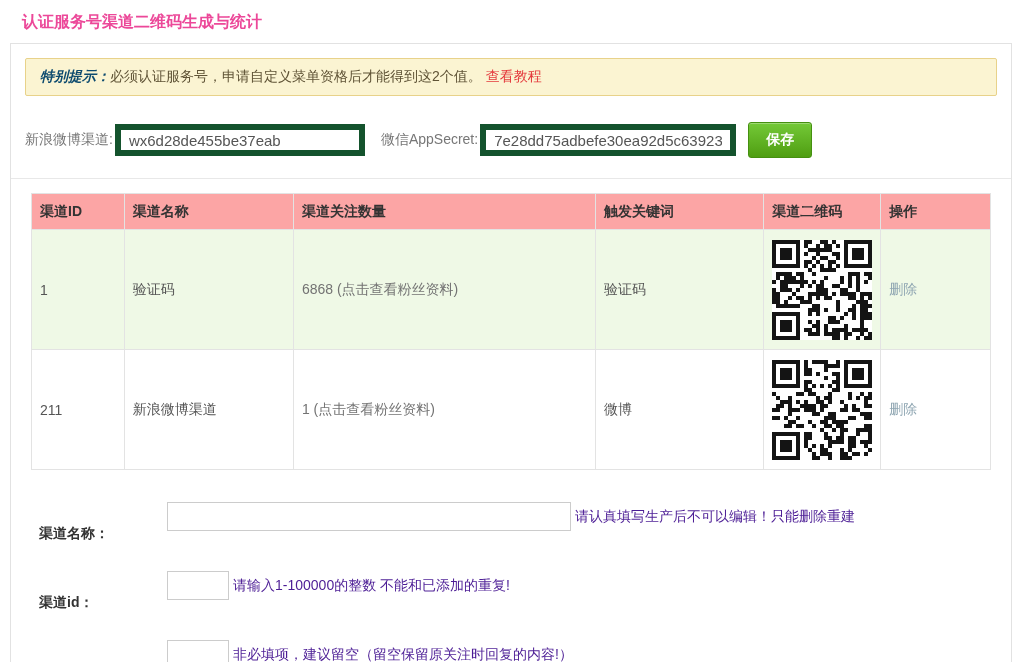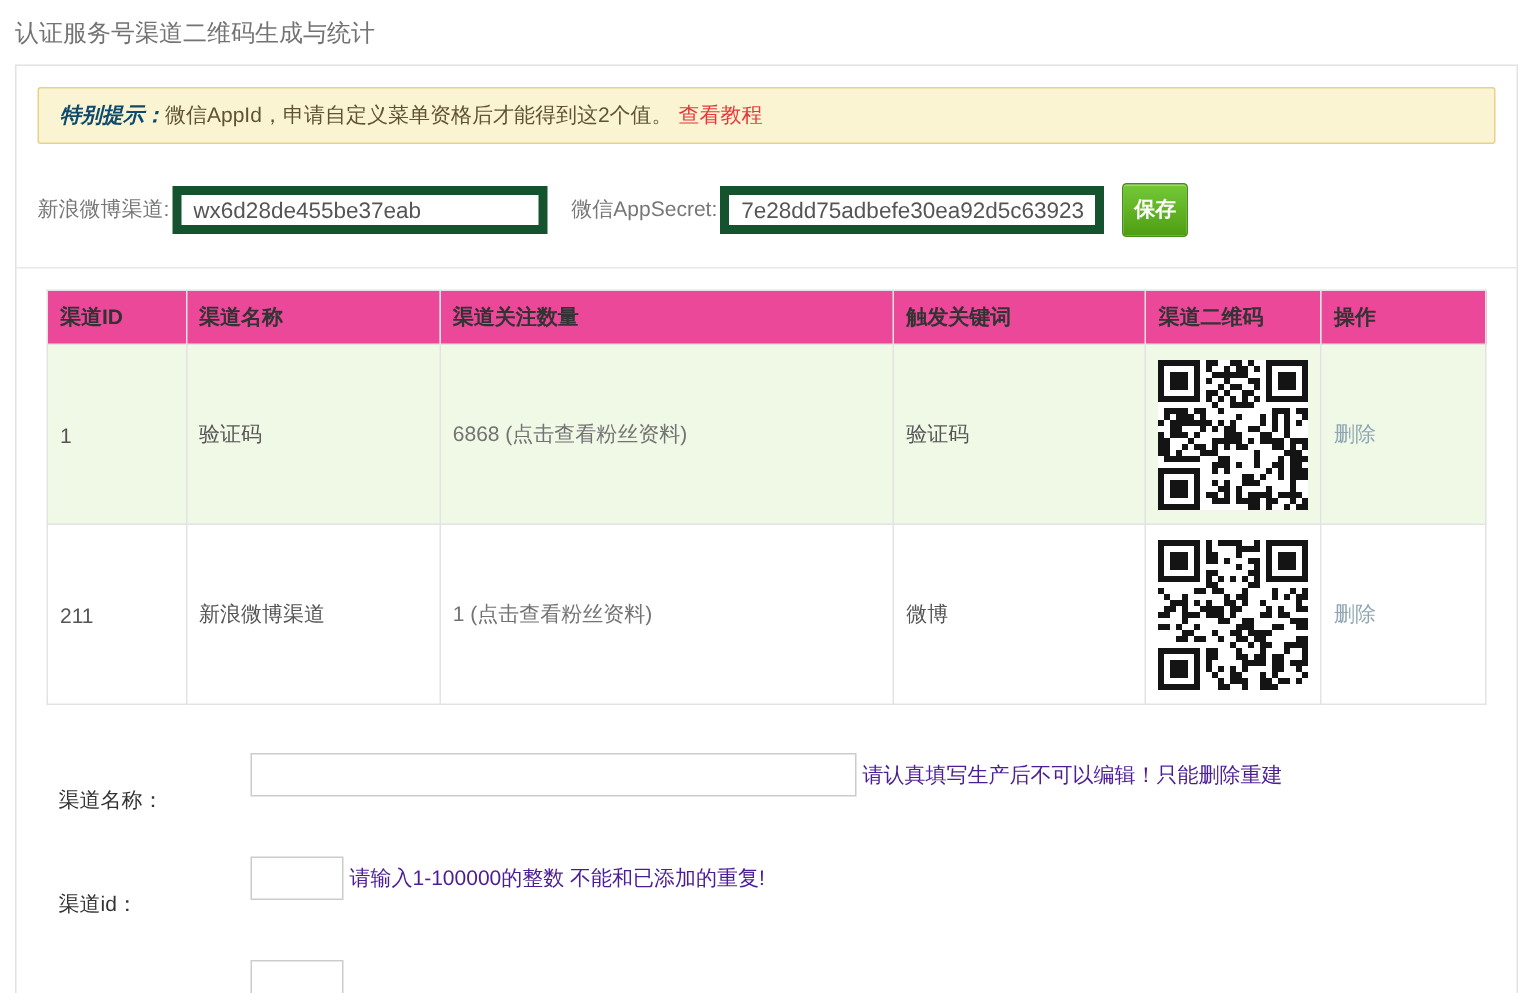--- a/index.html
+++ b/index.html
@@ -4,22 +4,22 @@
 <style>
   * { box-sizing: border-box; margin: 0; padding: 0; }
   html,body { background:#fff; }
   body {
     width:1022px; height:662px;
     font-family:"Liberation Sans","DejaVu Sans",sans-serif;
     color:#555; font-size:14px;
     position:relative; overflow:hidden;
   }
   .page-title {
-    font-size:16px; font-weight:normal; color:#737373;
-    padding:12px 10px 10px 10px;
+    font-size:16px; font-weight:bold; color:#ec4899;
+    padding:12px 10px 10px 22px;
   }
   .container {
     margin:0 10px; border:1px solid #e2e2e2; background:#fff;
     padding-bottom:16px;
   }
   
   .alert {
     margin:14px; padding:9px 14px;
     background:#fbf4d2; border:1px solid #e8d28a; border-radius:2px;
     color:#5f5336; font-size:14px;
@@ -38,69 +38,69 @@
     margin-left:2px;
   }
   .inp-appid { width:250px; }
   .inp-secret { width:256px; }
   .gap { width:16px; }
   .btn-green {
     margin-left:12px;
     background:linear-gradient(#74c937,#4f9e12);
     border:1px solid #459010; border-radius:3px;
     color:#fff; font-weight:bold; font-size:14px;
-    padding:8px 7px; cursor:pointer;
+    padding:8px 17px; cursor:pointer;
     font-family:inherit;
     box-shadow:inset 0 1px 0 rgba(255,255,255,.3);
   }
   
   table.channels {
     width:960px; margin:14px 20px 0 20px;
     border-collapse:collapse; font-size:14px;
   }
   table.channels th, table.channels td {
     border:1px solid #e3e3e3; padding:8px 8px; text-align:left;
     vertical-align:middle; color:#555;
   }
   table.channels th {
-    background:#ec4899; color:#333; font-weight:bold; height:36px;
+    background:#fca5a5; color:#333; font-weight:bold; height:36px;
   }
   tr.row-green td { background:#eff9e6; }
   td.cell-qr { padding:10px; }
   .col-id { width:95px; } .col-name { width:175px; } .col-count { width:313px; }
   .col-kw { width:174px; } .col-qr { width:110px; } .col-op { width:113px; }
   a.green-link { color:#737373; text-decoration:none; cursor:pointer; }
   a.delete-link { color:#8fa6b2; text-decoration:none; cursor:pointer; }
   .qr-box { width:100px; height:100px; background:#fff; display:block; }
   tr.row-data { height:120px; }
   
   .add-form { padding:20px 14px 0 14px; }
   .form-line { display:flex; align-items:center; margin-bottom:16px; }
   .form-line .flabel {
-    width:142px; color:#333; font-weight:normal; font-size:14px; padding-left:14px;margin-top:35px;
+    width:142px; color:#333; font-weight:bold; font-size:14px; padding-left:14px;margin-top:35px;
   }
   .form-line input {
     border:1px solid #ccc; height:29px; padding:4px 6px;
     font-size:14px; color:#555; font-family:inherit; outline:none;
   }
   .inp-name { width:404px; }
   .inp-small { width:62px; }
   .hint { color:#4c1d95; font-size:14px; margin-left:4px; }
   .add-btn-line { padding-left:156px; margin-top:22px; }
   .btn-add { margin-left:0; padding:8px 22px; }
 </style>
 </head>
 <body>
 
 <div class="page-title">认证服务号渠道二维码生成与统计</div>
 
 <div class="container">
 
   <div class="alert">
-    <b>特别提示：</b><span>微信AppId，申请自定义菜单资格后才能得到这2个值。</span><a>查看教程</a>
+    <b>特别提示：</b><span>必须认证服务号，申请自定义菜单资格后才能得到这2个值。</span><a>查看教程</a>
   </div>
 
   <div class="cred-row">
     <span class="lbl">新浪微博渠道:</span>
     <input class="inp-appid" type="text" value="wx6d28de455be37eab" style="">
     <span class="gap"></span>
     <span class="lbl">微信AppSecret:</span>
     <input class="inp-secret" type="text" value="7e28dd75adbefe30ea92d5c639232b47" style="">
     <button class="btn-green">保存</button>
   </div>
@@ -756,19 +756,20 @@
       <span class="hint">请认真填写生产后不可以编辑！只能删除重建</span>
     </div>
     <div class="form-line">
       <span class="flabel">渠道id：</span>
       <input class="inp-small" type="text" style="">
       <span class="hint">请输入1-100000的整数 不能和已添加的重复!</span>
     </div>
     <div class="form-line">
       <span class="flabel">触发关键词：</span>
       <input class="inp-small" type="text" style="">
+      <span class="hint">非必填项，建议留空（留空保留原关注时回复的内容!）</span>
     </div>
     <div class="add-btn-line">
       <button class="btn-green btn-add">添加</button>
     </div>
   </div>
 
 </div>
 
 </body></html>

